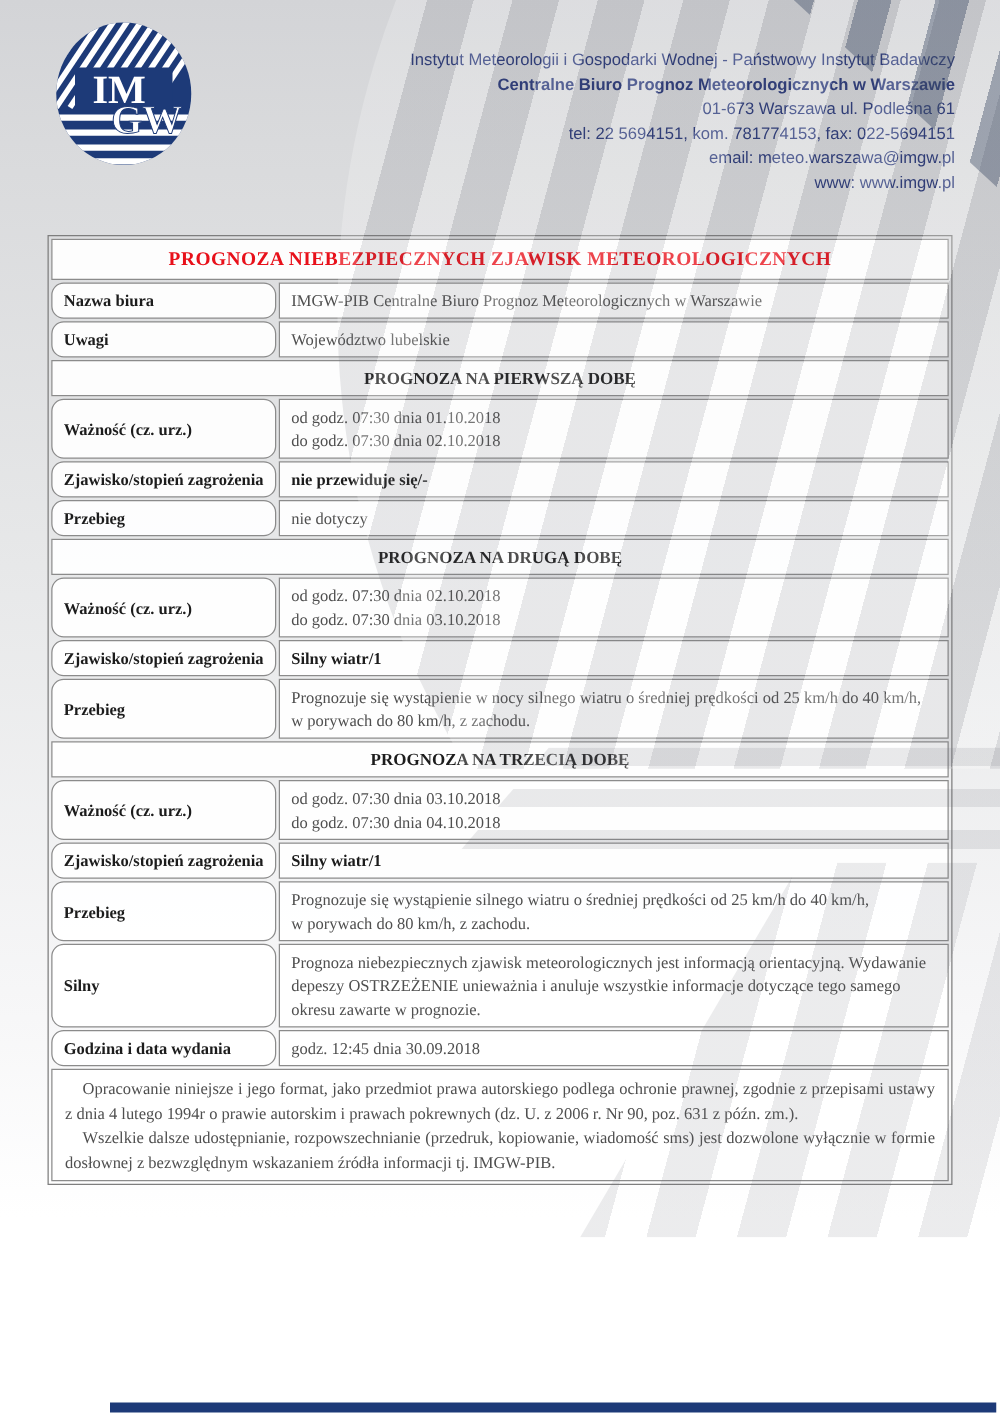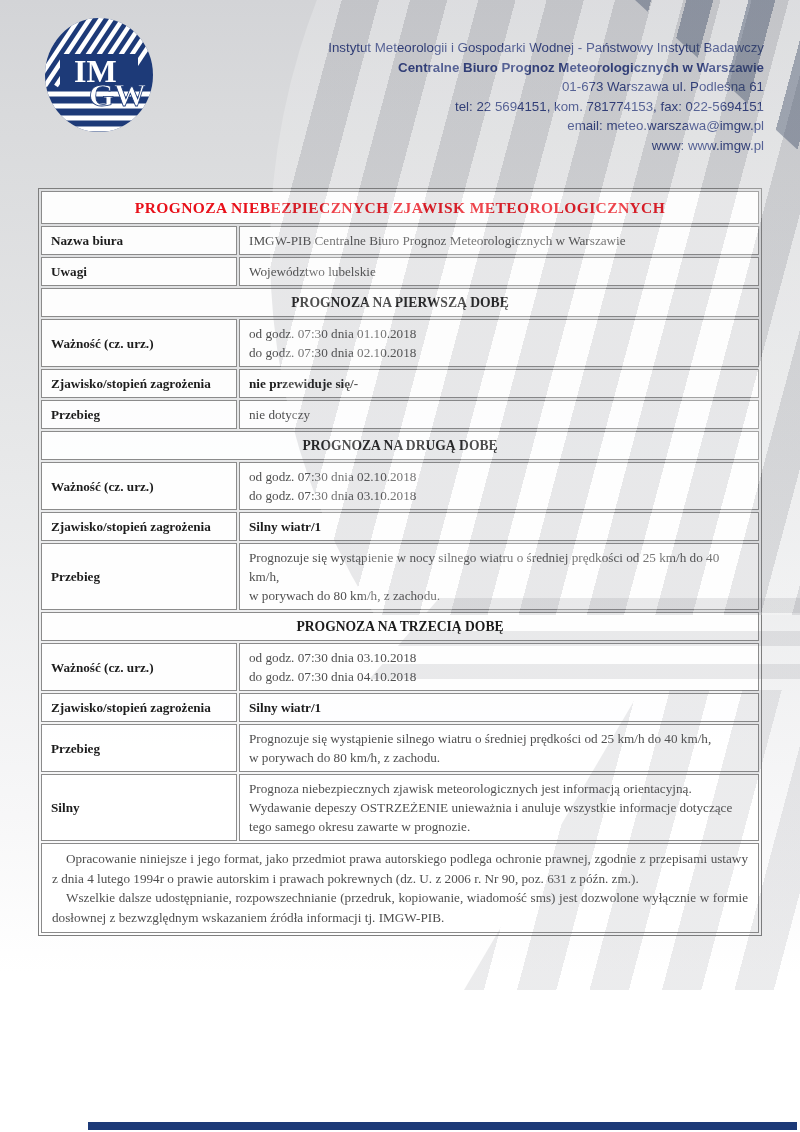--- a/index.html
+++ b/index.html
@@ -71,21 +71,21 @@
     vertical-align:middle;
   }
   td.title-cell {
     text-align:center; color:#e8101a; font-weight:bold;
     font-size:15.5px; letter-spacing:0.4px; padding:6px 4px;
   }
   td.section-cell {
     text-align:center; font-weight:bold; color:#1c1c1c;
     font-size:13.6px; padding:4px;
   }
-  td.lbl { width:196px; font-weight:bold; color:#1c1c1c; }
+  td.lbl { width:180px; font-weight:bold; color:#1c1c1c;border-radius:10px; }
   td.val { color:#4f4f4f; }
   td.val.pre { white-space:pre-line; }
   td.val.strong { color:#1c1c1c; font-weight:bold; }
   td.copyright-cell { color:#4f4f4f; padding:5px 10px; }
   .copyright-cell p { text-indent:14px; text-align:justify; line-height:19.5px; }
 </style>
 </head>
 <body>
 
 <div class="logo-wrap">
@@ -199,20 +199,24 @@
   <tr>
     <td class="lbl">Przebieg</td>
     <td class="val pre">Prognozuje się wystąpienie silnego wiatru o średniej prędkości od 25 km/h do 40 km/h,
 w porywach do 80 km/h, z zachodu.</td>
   </tr>
 
   <tr>
     <td class="lbl">Silny</td>
     <td class="val">Prognoza niebezpiecznych zjawisk meteorologicznych jest informacją orientacyjną. Wydawanie depeszy OSTRZEŻENIE unieważnia i anuluje wszystkie informacje dotyczące tego samego okresu zawarte w prognozie.</td>
   </tr>
+  <tr>
+    <td class="lbl">Godzina i data wydania</td>
+    <td class="val">godz. 12:45 dnia 30.09.2018</td>
+  </tr>
 
   <tr>
     <td colspan="2" class="copyright-cell">
       <p>Opracowanie niniejsze i jego format, jako przedmiot prawa autorskiego podlega ochronie prawnej, zgodnie z przepisami ustawy z dnia 4 lutego 1994r o prawie autorskim i prawach pokrewnych (dz. U. z 2006 r. Nr 90, poz. 631 z późn. zm.).</p>
       <p>Wszelkie dalsze udostępnianie, rozpowszechnianie (przedruk, kopiowanie, wiadomość sms) jest dozwolone wyłącznie w formie dosłownej z bezwzględnym wskazaniem źródła informacji tj. IMGW-PIB.</p>
     </td>
   </tr>
 </tbody>
   </table>
 

